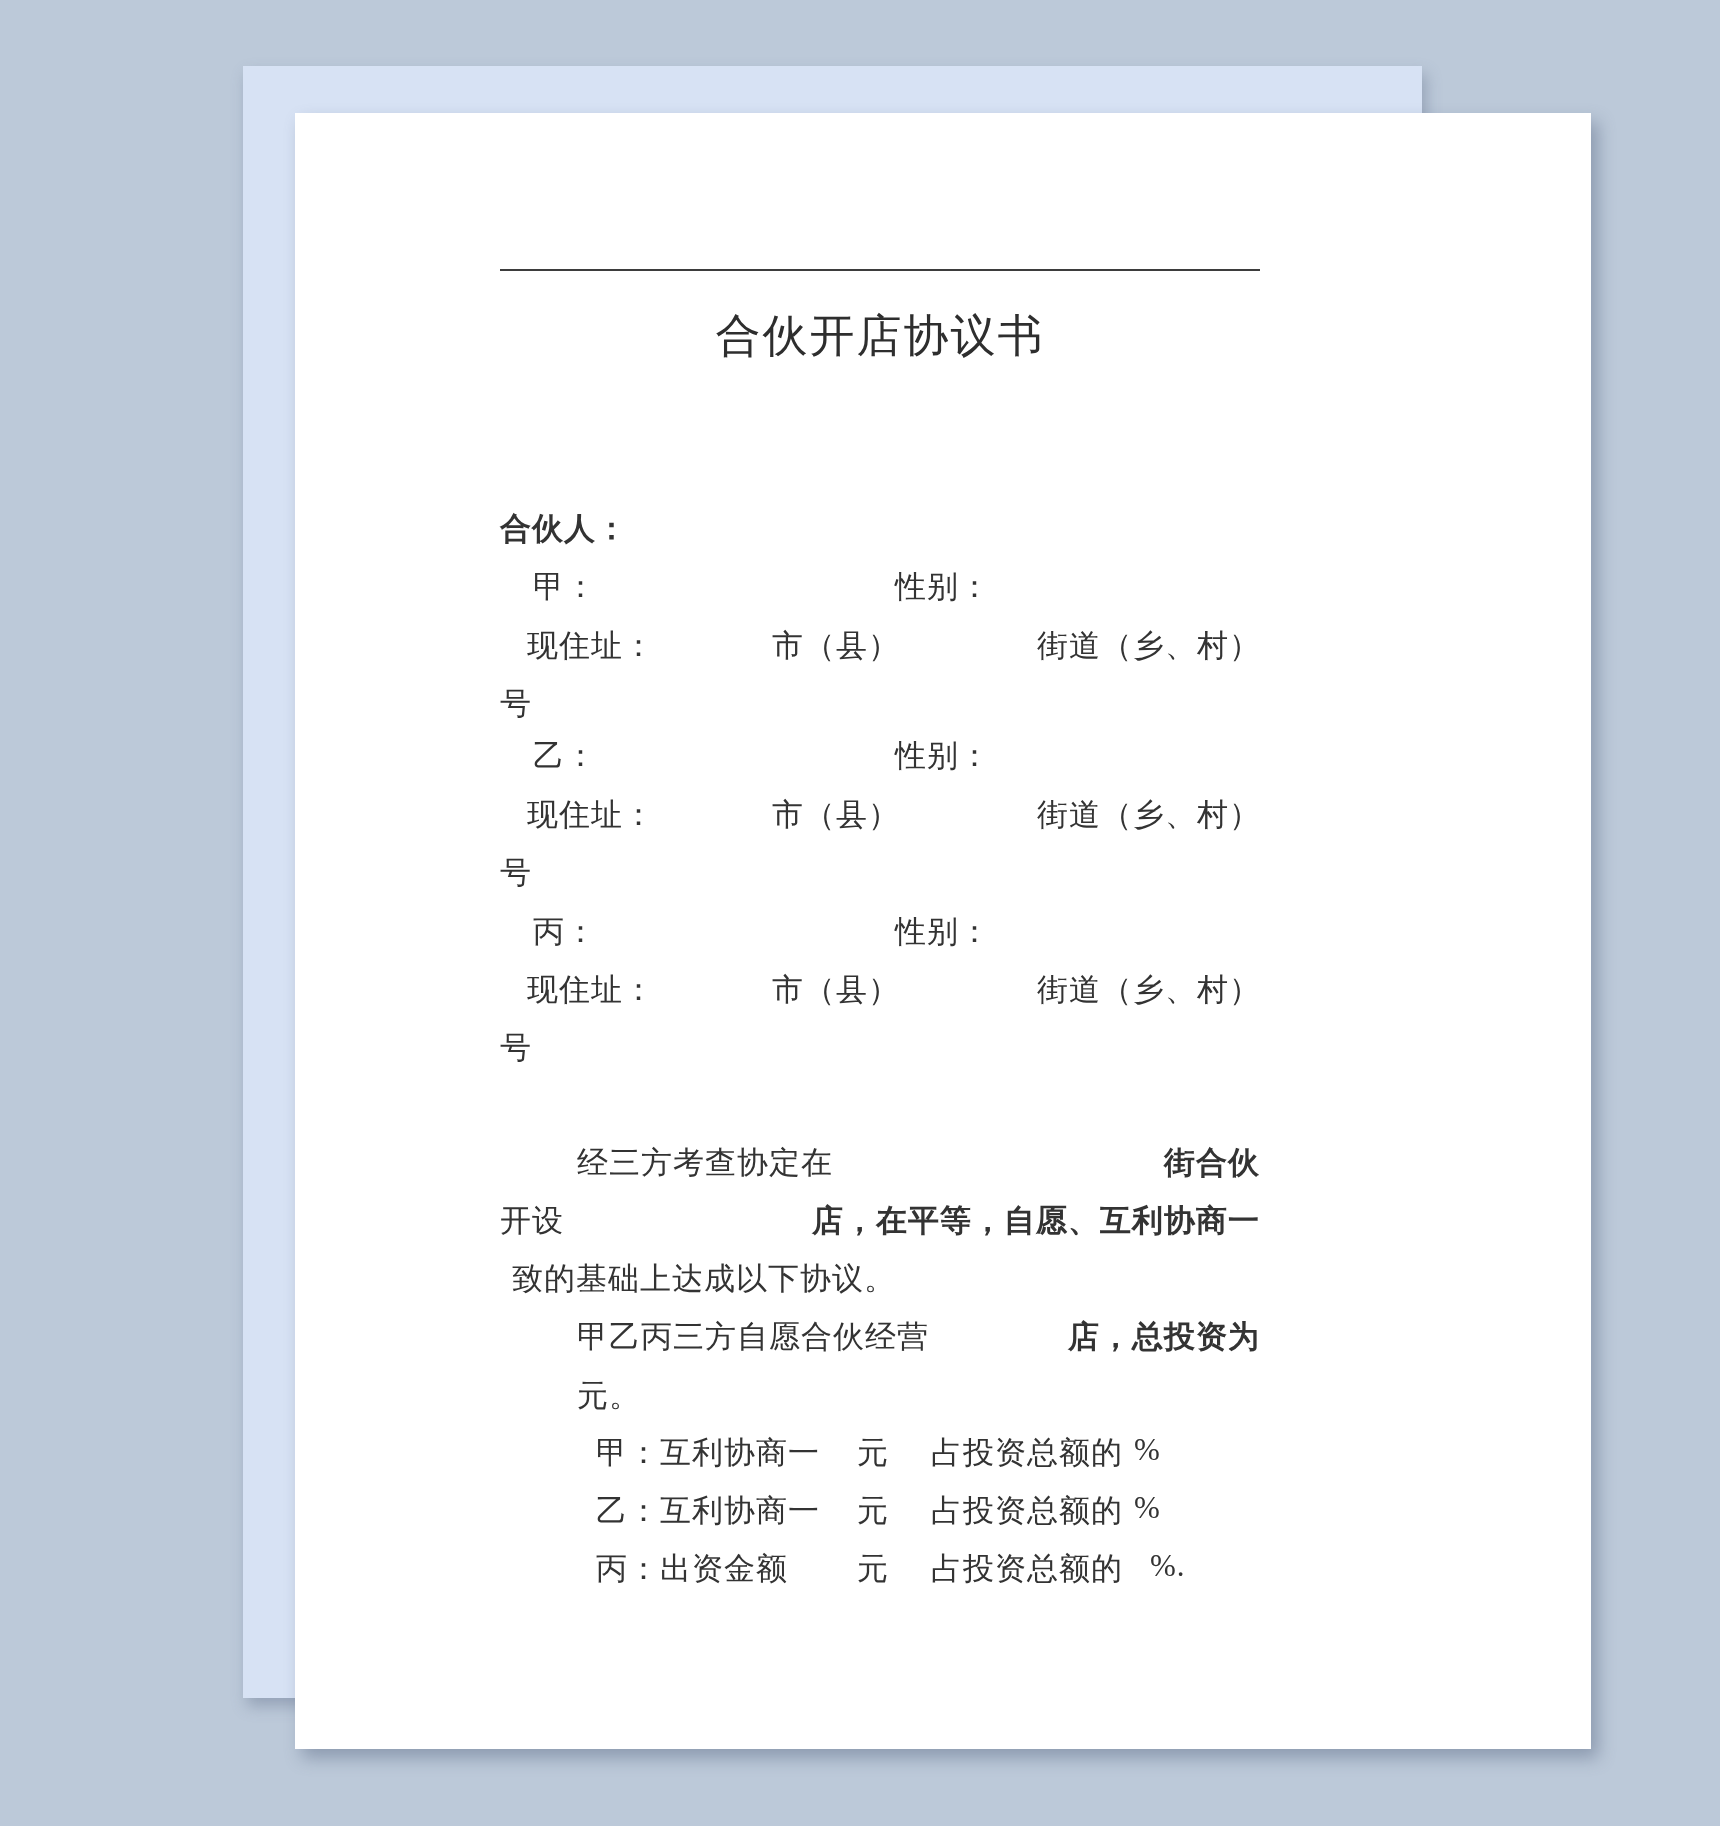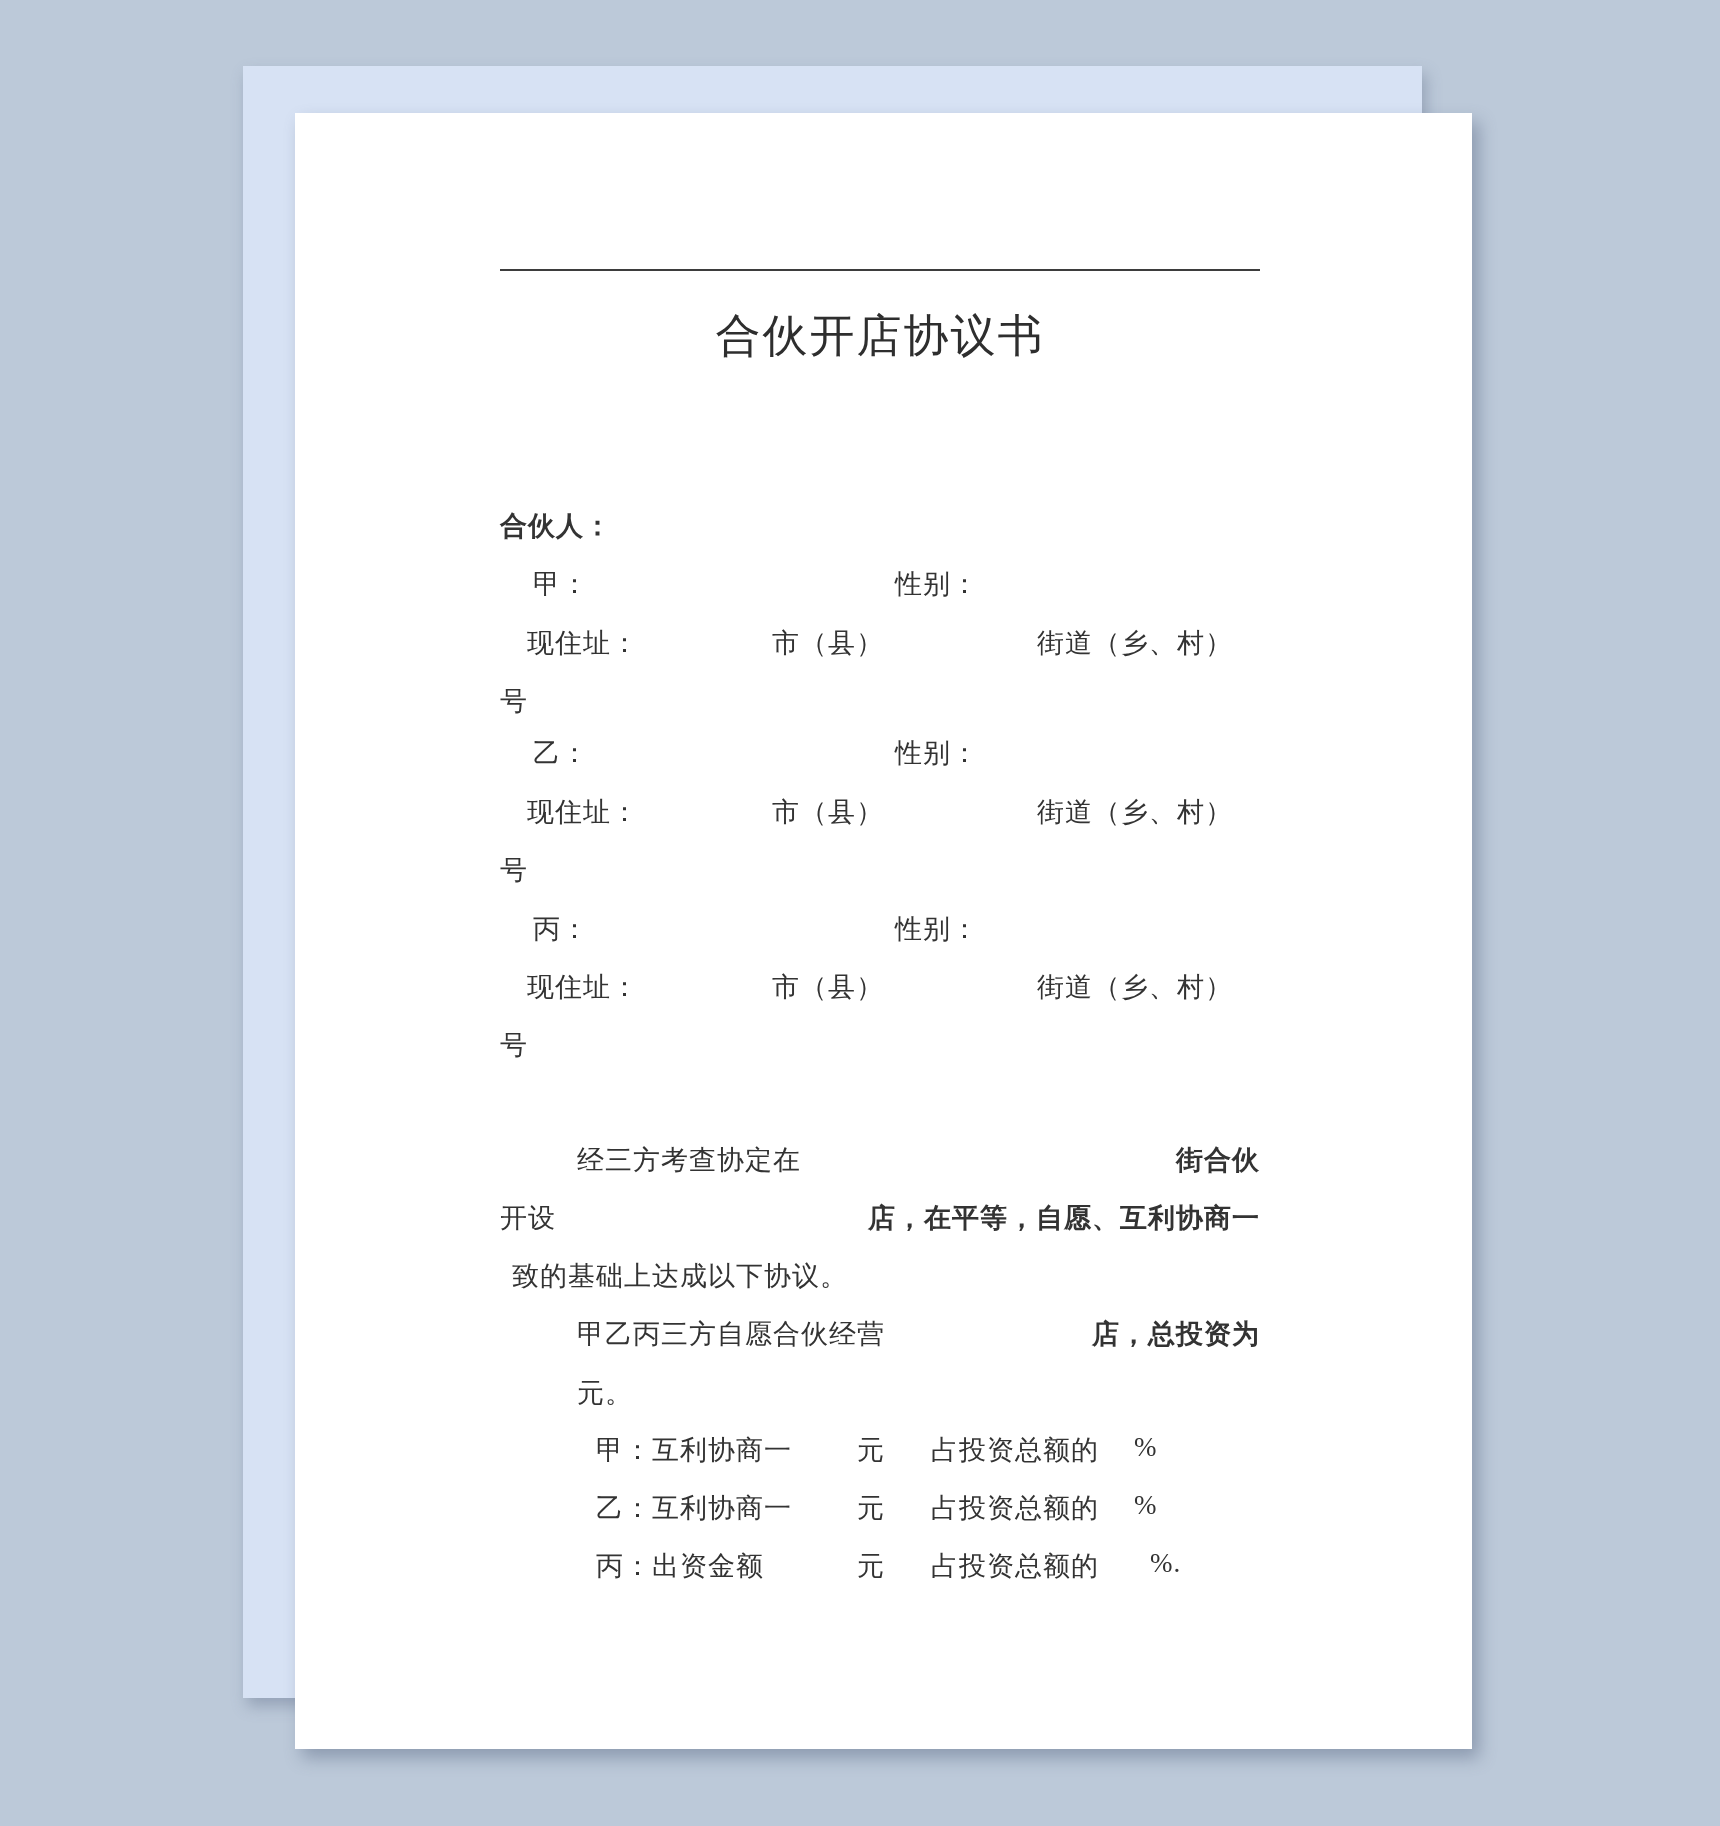--- a/index.html
+++ b/index.html
@@ -11,41 +11,41 @@
     overflow:hidden;
   }
   .back-page{
     position:absolute;left:243px;top:66px;
     width:1179px;height:1632px;
     background:#d7e2f4;
     box-shadow:4px 8px 14px rgba(90,105,132,.40);
   }
   .front-page{
     position:absolute;left:295px;top:113px;
-    width:1177px;height:1636px;
+    width:1296px;height:1636px;
     background:#ffffff;
     box-shadow:7px 9px 16px rgba(90,105,132,.48);
   }
   .title-rule{
     position:absolute;left:205px;top:156px;
     width:760px;height:2px;
     background:#3d3d3d;
   }
   .doc-title{
     position:absolute;left:205px;top:193px;
     width:760px;margin:0;
     text-align:center;
     font-size:45px;font-weight:400;
     letter-spacing:2px;
     color:#2e2e2e;
   }
   .line{
     position:absolute;left:205px;
     width:760px;height:46px;
-    font-size:27px;color:#333333;
+    font-size:31px;color:#333333;
     white-space:nowrap;
     letter-spacing:1px;
   }
   .line>span{position:absolute;top:0;}
   .bold{font-weight:700;}
   .seg-0{left:0;}
   .seg-name{left:33px;}
   .seg-gender{left:395px;}
   .seg-addr{left:27px;}
   .seg-city{left:272px;}

